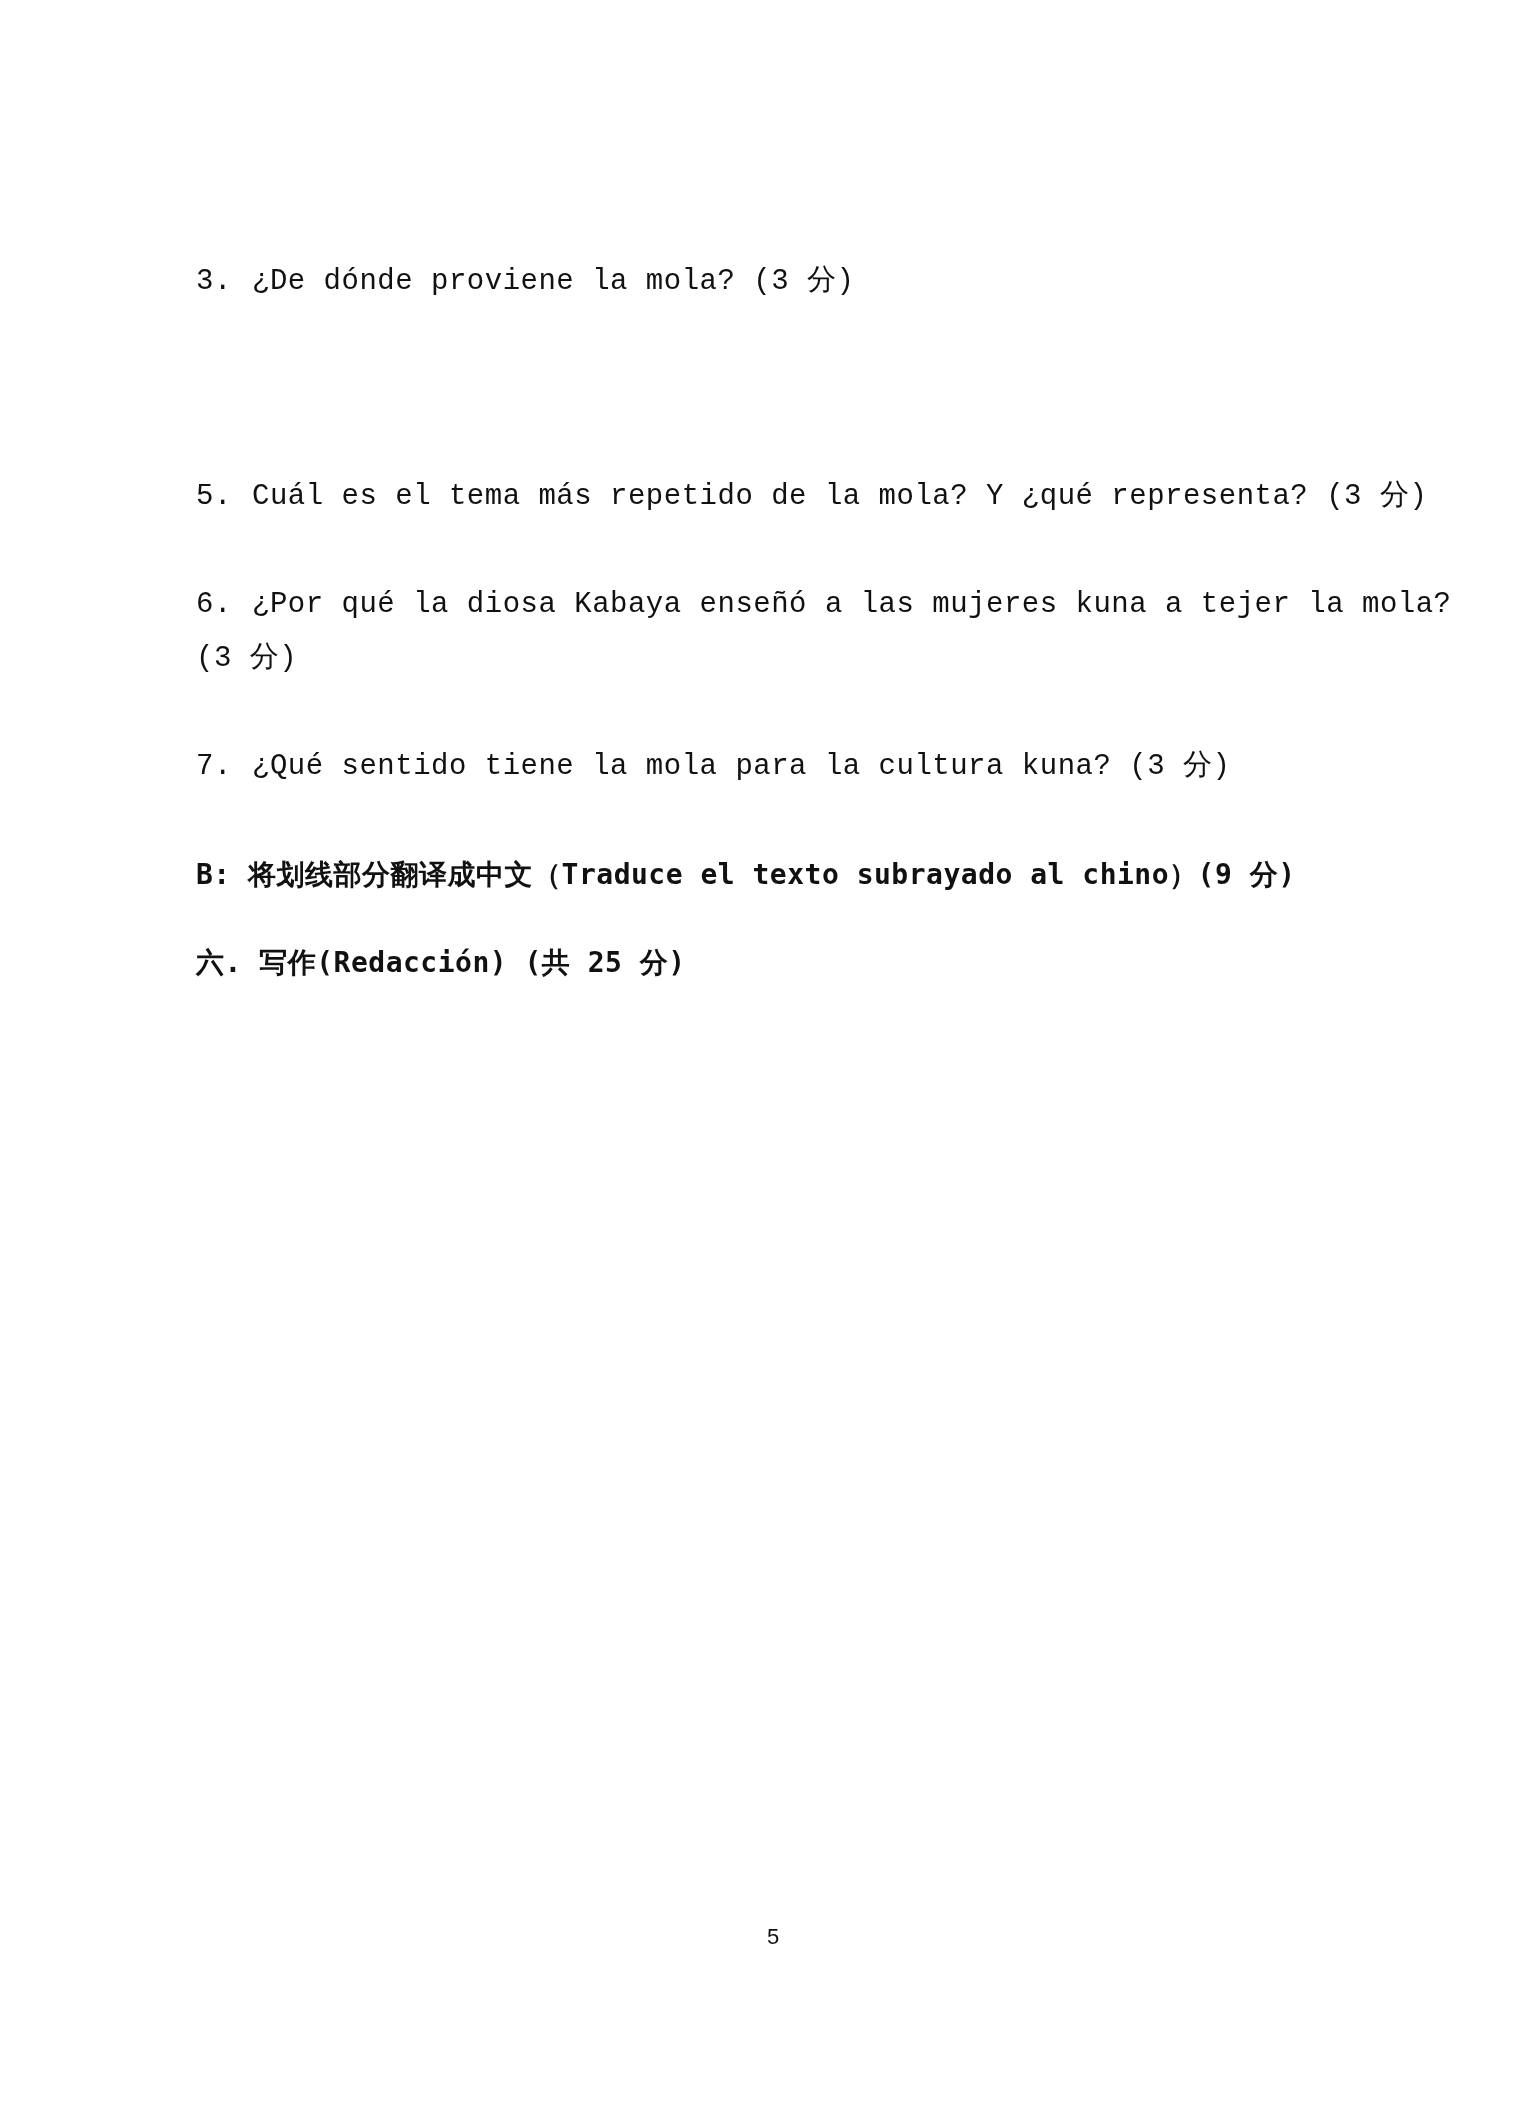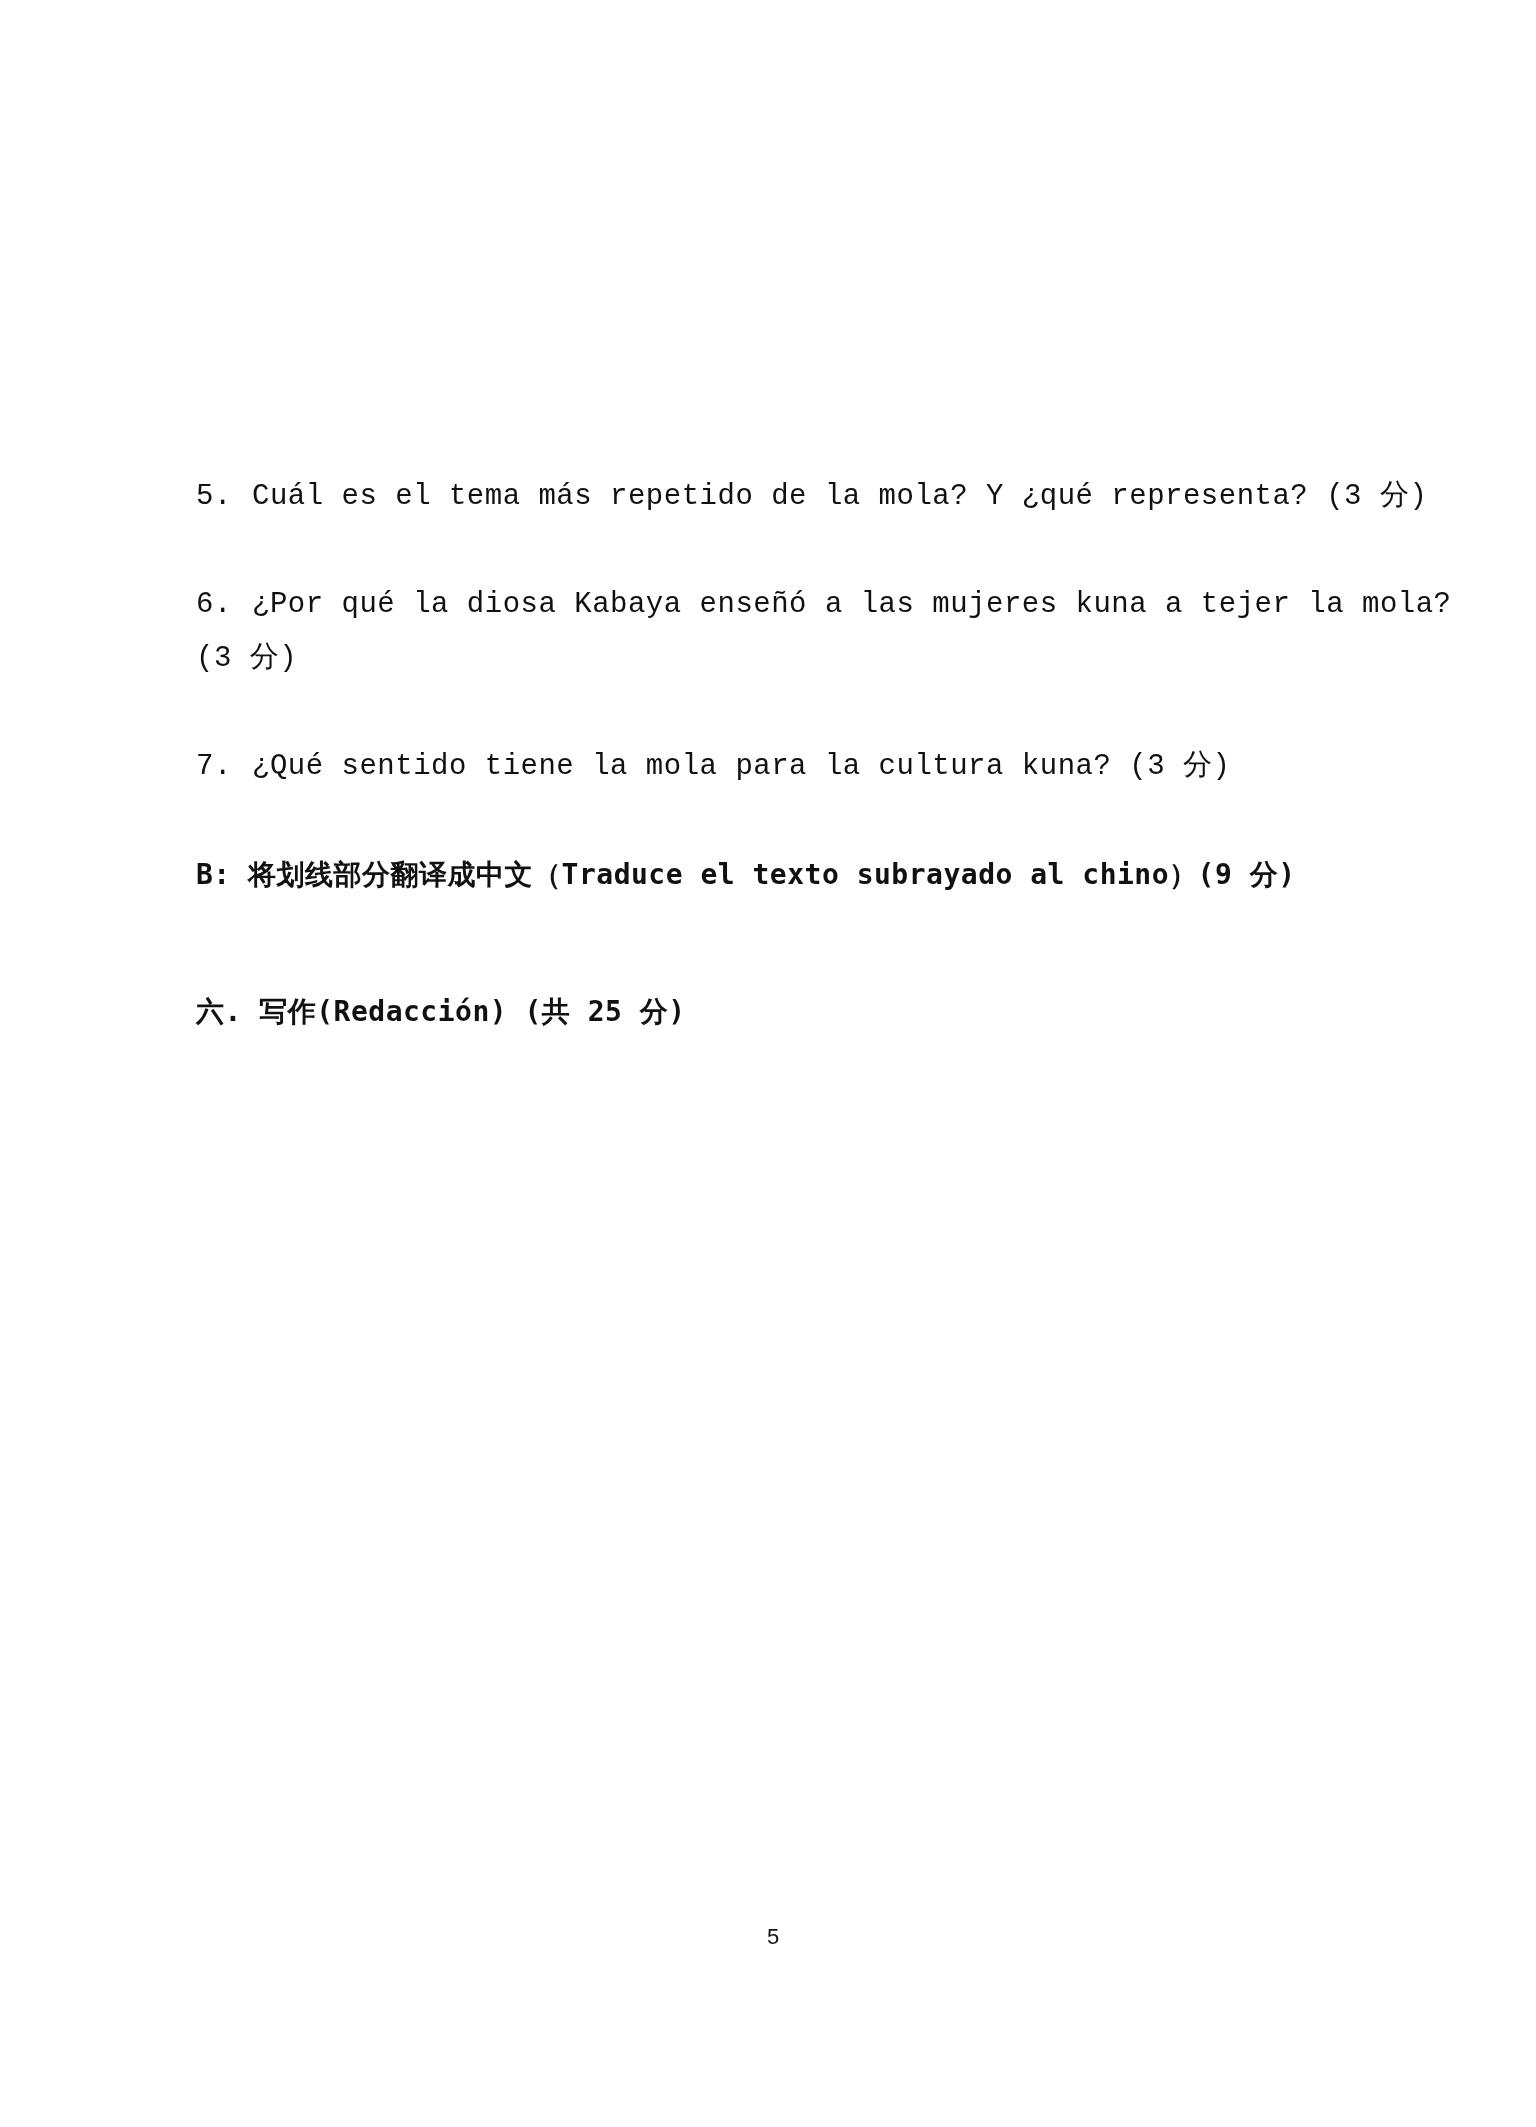--- a/index.html
+++ b/index.html
@@ -60,37 +60,40 @@
       font-family: "Liberation Sans", "DejaVu Sans", sans-serif;
       font-size: 22px;
       line-height: 30px;
     }
   </style>
 </head>
 <body>
 
 <div class="page">
 
+  <div class="line" style="top:262px;">
+    <span class="q-num">3.</span><span>¿De dónde proviene la mola? (3 分)</span>
+  </div>
 
 
   <div class="line" style="top:477px;">
     <span class="q-num">5.</span><span>Cuál es el tema más repetido de la mola? Y ¿qué representa? (3 分)</span>
   </div>
 
   <div class="line" style="top:585px;">
     <span class="q-num">6.</span><span>¿Por qué la diosa Kabaya enseñó a las mujeres kuna a tejer la mola?</span>
   </div>
   <div class="line" style="top:639px;">
     <span>(3 分)</span>
   </div>
 
   <div class="line" style="top:747px;">
     <span class="q-num">7.</span><span>¿Qué sentido tiene la mola para la cultura kuna? (3 分)</span>
   </div>
 
   <div class="line heading" style="top:855px;">B: 将划线部分翻译成中文（Traduce el texto subrayado al chino）(9 分)</div>
 
-  <div class="line heading" style="top:992px;">六. 写作(Redacción) (共 25 分)</div>
+  <div class="line heading" style="top:943px;">六. 写作(Redacción) (共 25 分)</div>
 
 
   <div class="page-number">5</div>
 
 </div>
 
 </body></html>

